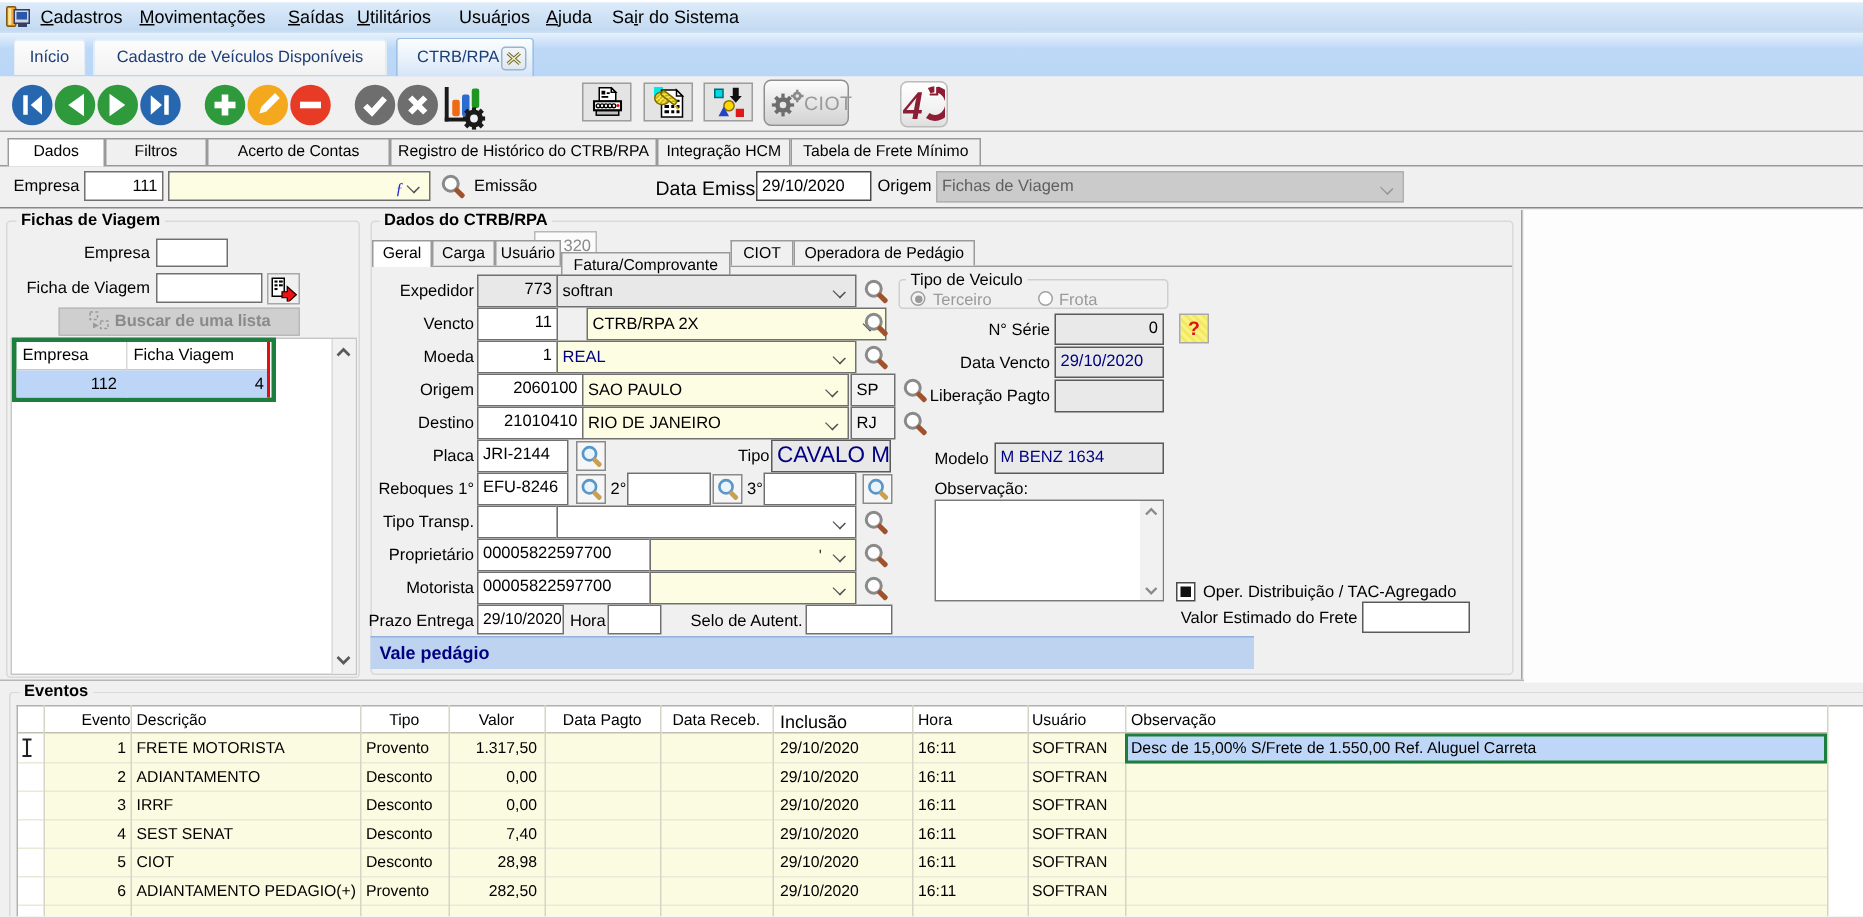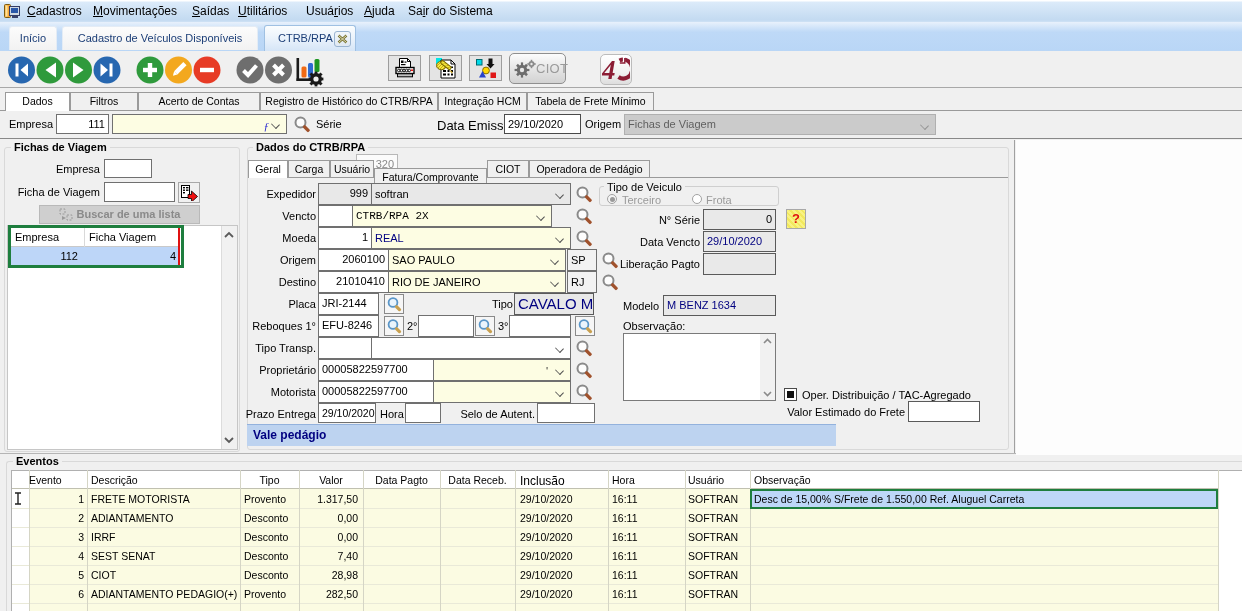--- a/index.html
+++ b/index.html
@@ -204,21 +204,21 @@
 <div class="lbl" style="left:9px;top:118px;">Empresa</div>
 <div class="inp ra" style="left:56px;top:114px;width:53px;height:20px;">111</div>
 <div class="combo" style="left:112px;top:114px;width:175px;height:20px;">
     <span style="position:absolute;right:17px;top:2px;color:#2a2ad0;font-size:11px;font-family:'Liberation Serif';font-style:italic;">ƒ</span>
     <span class="chev"></span>
   </div>
 <svg class="abs mag" style="left:293px;top:115px" width="18" height="18" viewBox="0 0 18 18">
     <circle cx="7.5" cy="7.5" r="5" fill="#fdfdfd" stroke="#8a8a8a" stroke-width="2"></circle>
     <rect x="10.5" y="9.5" width="8" height="3.4" rx="1.2" fill="#a0522d" transform="rotate(45 11 11)"></rect>
   </svg>
-<div class="lbl" style="left:316px;top:118px;">Série</div>
+<div class="lbl" style="left:316px;top:118px;">Emissão</div>
 <div class="inp ra" style="left:356px;top:114px;width:42px;height:20px;border-color:#b8b8b8;color:#8a8a8a;background:#fbfbfb;margin-top:40px;">320</div>
 <div class="lbl" style="left:437px;top:118px;font-size:13px;">Data Emissão</div>
 <div class="inp la" style="left:504px;top:114px;width:77px;height:20px;border-color:#4a4a4a;">29/10/2020</div>
 <div class="lbl" style="left:585px;top:118px;">Origem</div>
 <div class="combo" style="left:624px;top:114px;width:312px;height:21px;background:#cbcbcb;border-color:#b0b0b0;color:#5f5f5f;line-height:19px;">Fichas de Viagem<span class="chev" style="opacity:.45;top:6px;"></span></div>
 <div class="abs" style="left:0;top:138px;width:1242px;height:1px;background:#888;"></div>
 
 <div class="abs" style="left:1016px;top:140px;width:226px;height:315px;background:#fdfdfd;"></div>
 
 <div class="grp" style="left:4px;top:147px;width:236px;height:305px;"></div>
@@ -271,30 +271,30 @@
 
 <div class="abs" style="left:248px;top:177px;width:760px;height:1px;background:#9a9a9a;"></div>
 <div class="tab2 act" style="left:248px;top:160px;width:40px;height:18px;">Geral</div>
 <div class="tab2" style="left:288px;top:160px;width:42px;height:17px;">Carga</div>
 <div class="tab2" style="left:330px;top:160px;width:44px;height:17px;">Usuário</div>
 <div class="tab2" style="left:374px;top:168px;width:113px;height:17px;">Fatura/Comprovante</div>
 <div class="tab2" style="left:487px;top:160px;width:42px;height:17px;">CIOT</div>
 <div class="tab2" style="left:529px;top:160px;width:121px;height:17px;">Operadora de Pedágio</div>
 
 <div class="lbl" style="left:316px;top:188px;transform:translateX(-100%);">Expedidor</div>
-<div class="inp ra" style="left:318px;top:183px;width:54px;height:22px;background:#e8e8e8;">999</div>
+<div class="inp ra" style="left:318px;top:183px;width:54px;height:22px;background:#e8e8e8;">773</div>
 <div class="combo" style="left:371px;top:183px;width:200px;height:22px;background:#e8e8e8;line-height:20px;">softran<span class="chev" style="top:6px;"></span></div>
 <svg class="abs" style="left:575px;top:185px" width="18" height="18" viewBox="0 0 18 18">
     <circle cx="7.5" cy="7.5" r="5" fill="#fdfdfd" stroke="#8a8a8a" stroke-width="2"></circle>
     <rect x="10.5" y="9.5" width="8" height="3.4" rx="1.2" fill="#a0522d" transform="rotate(45 11 11)"></rect>
   </svg>
 
 <div class="lbl" style="left:316px;top:210px;transform:translateX(-100%);">Vencto</div>
 <div class="inp ra" style="left:318px;top:205px;width:54px;height:22px;">11</div>
-<div class="combo" style="left:352px;top:205px;width:200px;height:22px;line-height:20px;font-family:Liberation Mono, monospace;">CTRB/RPA 2X<span class="chev" style="top:6px;"></span></div>
+<div class="combo" style="left:391px;top:205px;width:200px;height:22px;line-height:20px;">CTRB/RPA 2X<span class="chev" style="top:6px;"></span></div>
 <svg class="abs" style="left:575px;top:207px" width="18" height="18" viewBox="0 0 18 18">
     <circle cx="7.5" cy="7.5" r="5" fill="#fdfdfd" stroke="#8a8a8a" stroke-width="2"></circle>
     <rect x="10.5" y="9.5" width="8" height="3.4" rx="1.2" fill="#a0522d" transform="rotate(45 11 11)"></rect>
   </svg>
 
 <div class="lbl" style="left:316px;top:232px;transform:translateX(-100%);">Moeda</div>
 <div class="inp ra" style="left:318px;top:227px;width:54px;height:22px;">1</div>
 <div class="combo navy" style="left:371px;top:227px;width:200px;height:22px;line-height:20px;">REAL<span class="chev" style="top:6px;"></span></div>
 <svg class="abs" style="left:575px;top:229px" width="18" height="18" viewBox="0 0 18 18">
     <circle cx="7.5" cy="7.5" r="5" fill="#fdfdfd" stroke="#8a8a8a" stroke-width="2"></circle>
@@ -447,21 +447,21 @@
 <div class="abs" style="left:240px;top:470px;width:1px;height:141px;background:#d5d5c5;"></div>
 <div class="abs" style="left:299px;top:470px;width:1px;height:141px;background:#d5d5c5;"></div>
 <div class="abs" style="left:363px;top:470px;width:1px;height:141px;background:#d5d5c5;"></div>
 <div class="abs" style="left:440px;top:470px;width:1px;height:141px;background:#d5d5c5;"></div>
 <div class="abs" style="left:515px;top:470px;width:1px;height:141px;background:#d5d5c5;"></div>
 <div class="abs" style="left:608px;top:470px;width:1px;height:141px;background:#d5d5c5;"></div>
 <div class="abs" style="left:685px;top:470px;width:1px;height:141px;background:#d5d5c5;"></div>
 <div class="abs" style="left:750px;top:470px;width:1px;height:141px;background:#d5d5c5;"></div>
 <div class="abs" style="left:1218px;top:470px;width:1px;height:141px;background:#d5d5c5;"></div>
 
-<div class="lbl" style="font-size:10.5px;left:29px;top:474px;width:58px;text-align:left;">Evento</div>
+<div class="lbl" style="font-size:10.5px;left:29px;top:474px;width:58px;text-align:right;">Evento</div>
 <div class="lbl" style="font-size:10.5px;left:91px;top:474px;">Descrição</div>
 <div class="lbl" style="font-size:10.5px;left:240px;top:474px;width:59px;text-align:center;">Tipo</div>
 <div class="lbl" style="font-size:10.5px;left:299px;top:474px;width:64px;text-align:center;">Valor</div>
 <div class="lbl" style="font-size:10.5px;left:363px;top:474px;width:77px;text-align:center;">Data Pagto</div>
 <div class="lbl" style="font-size:10.5px;left:440px;top:474px;width:75px;text-align:center;">Data Receb.</div>
 <div class="lbl" style="font-size:12px;left:520px;top:474px;">Inclusão</div>
 <div class="lbl" style="font-size:10.5px;left:612px;top:474px;">Hora</div>
 <div class="lbl" style="font-size:10.5px;left:688px;top:474px;">Usuário</div>
 <div class="lbl" style="font-size:10.5px;left:754px;top:474px;">Observação</div>
 

